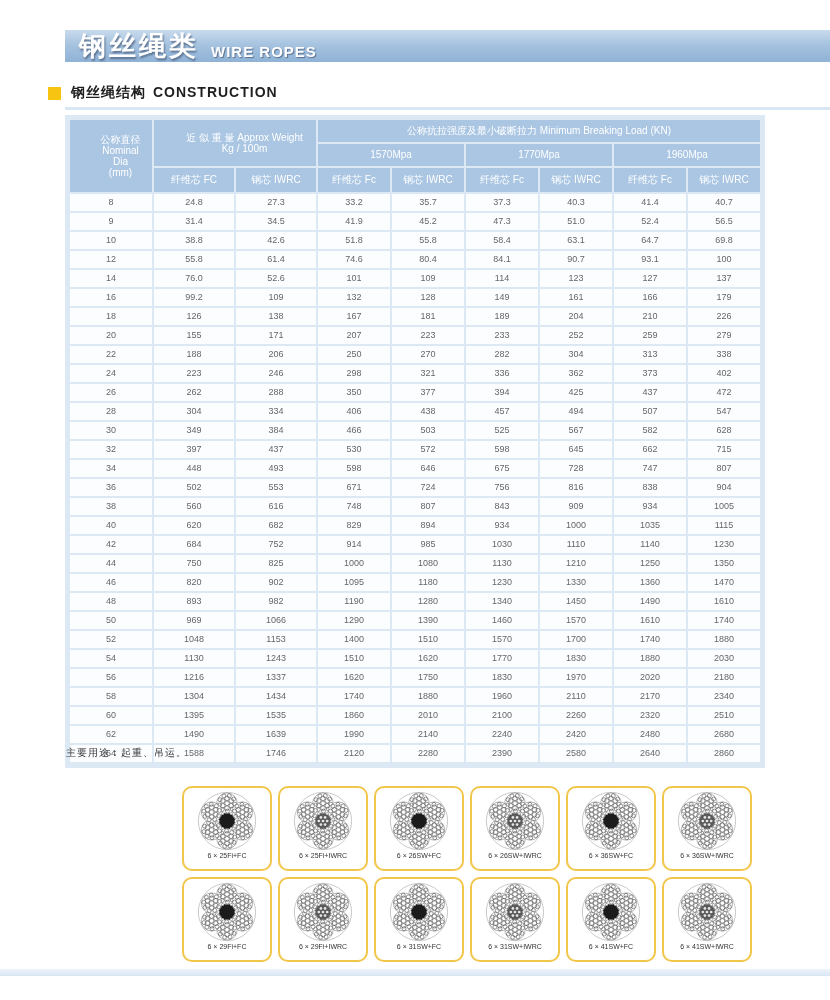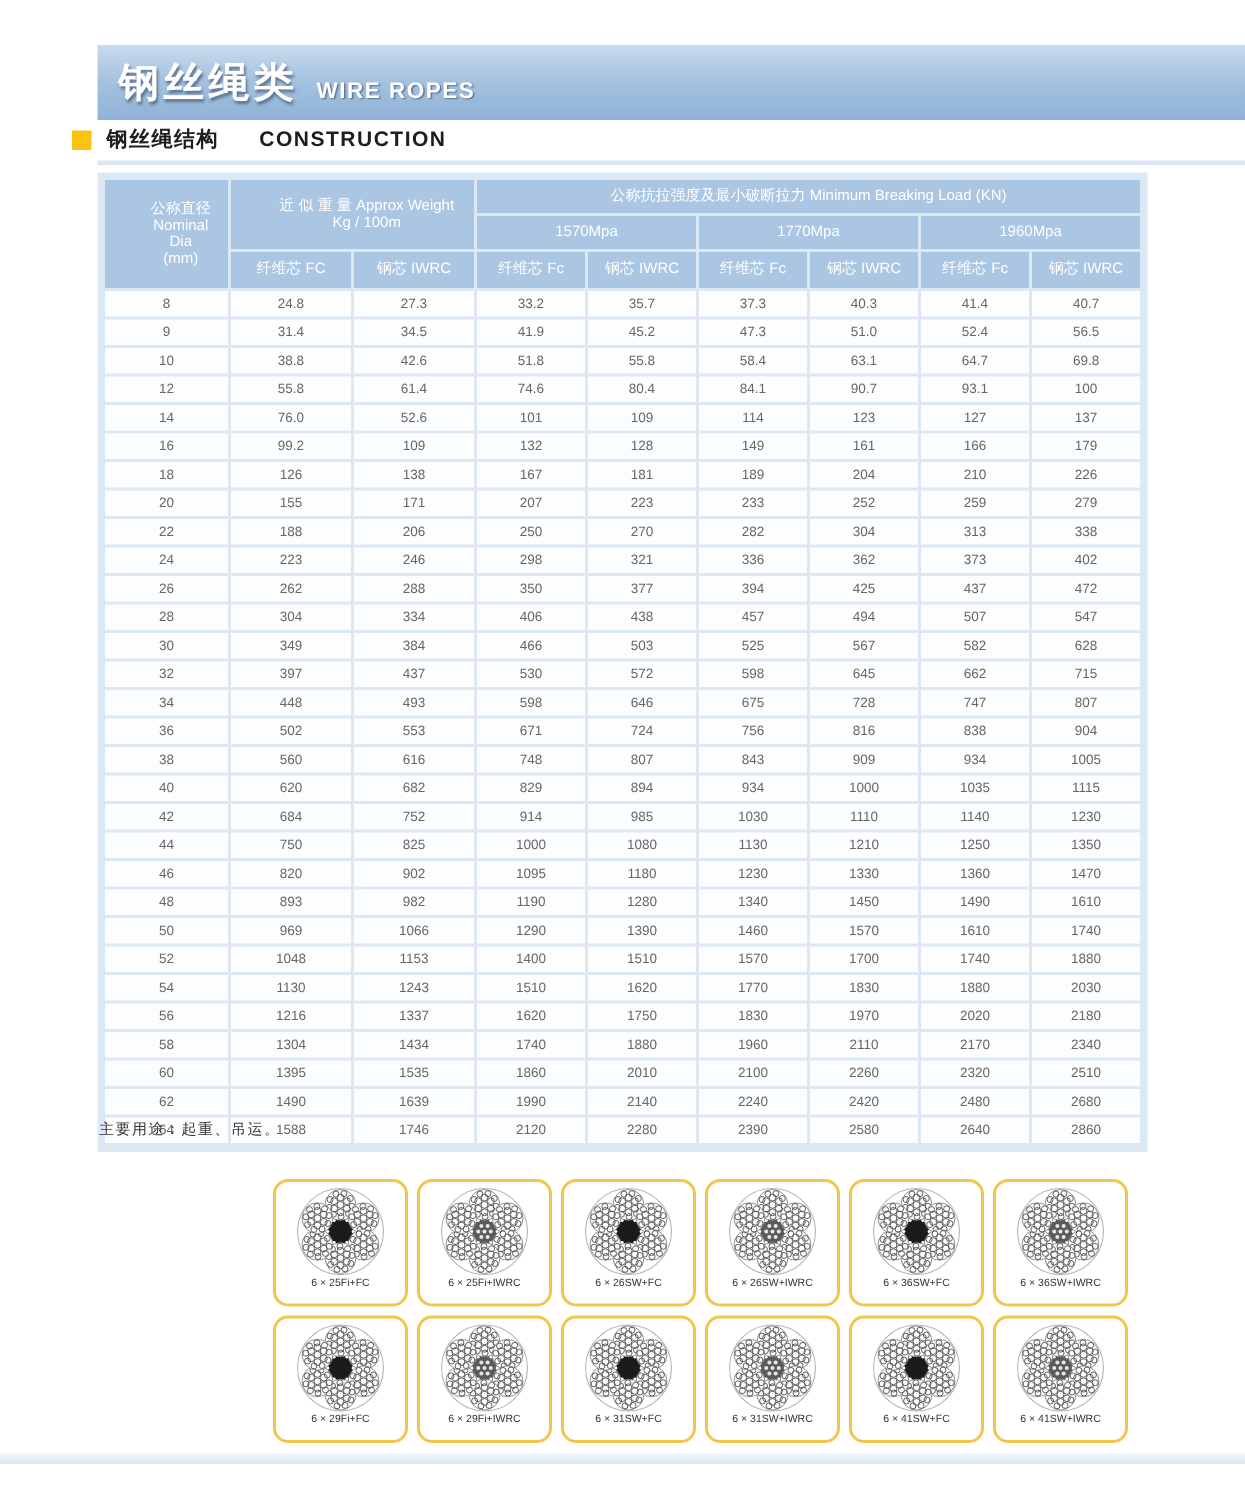--- a/index.html
+++ b/index.html
@@ -1,32 +1,32 @@
 <!DOCTYPE html>
 <html><head>
 <meta charset="utf-8">
 <style>
   html,body{margin:0;padding:0;background:#fff;}
   .page{position:relative;width:830px;height:1000px;background:#fff;overflow:hidden;
         font-family:"Liberation Sans","DejaVu Sans",sans-serif;}
 
   
-  .banner{position:absolute;left:65px;top:30px;right:0;height:50px;
+  .banner{position:absolute;left:65px;top:30px;right:0;height:32px;
           background:linear-gradient(180deg,#c9dbec 0%,#a6c3e0 45%,#8fb2d6 100%);
           display:flex;align-items:center;padding-left:14px;}
   .banner .cn{font-size:27px;font-weight:bold;color:#fff;letter-spacing:3px;
               text-shadow:1px 2px 2px rgba(80,100,130,.85);}
   .banner .en{font-size:15px;font-weight:bold;color:#fff;letter-spacing:1px;margin-left:12px;
               margin-top:10px;text-shadow:1px 1px 1px rgba(80,100,130,.85);text-align:center;}
 
   
   .section{position:absolute;left:48px;top:84px;display:flex;align-items:center;}
   .bullet{width:13px;height:13px;background:#f8c412;margin-right:10px;}
   .section-title{font-size:14px;font-weight:bold;color:#1e1e1e;letter-spacing:1px;}
-  .section-title .en{margin-left:22px;}
+  .section-title .en{margin-left:2px;}
   .rule{position:absolute;left:65px;top:107px;right:0;height:3px;background:#d9e7f4;}
 
   
   .panel{position:absolute;left:65px;top:115px;width:700px;background:#dce9f5;padding:3px 0 4px;}
   table{border-collapse:separate;border-spacing:2px;table-layout:fixed;margin:0 3px;width:694px;}
   th{background:#aac6e3;color:#fff;font-weight:normal;font-size:10px;line-height:10px;
      text-align:center;padding:1px 0;overflow:hidden;white-space:nowrap;}
   thead tr.r1 th{height:20px;}
   thead tr.r2 th{height:20px;}
   thead tr.r3 th{height:22px;margin-top:22px;}

